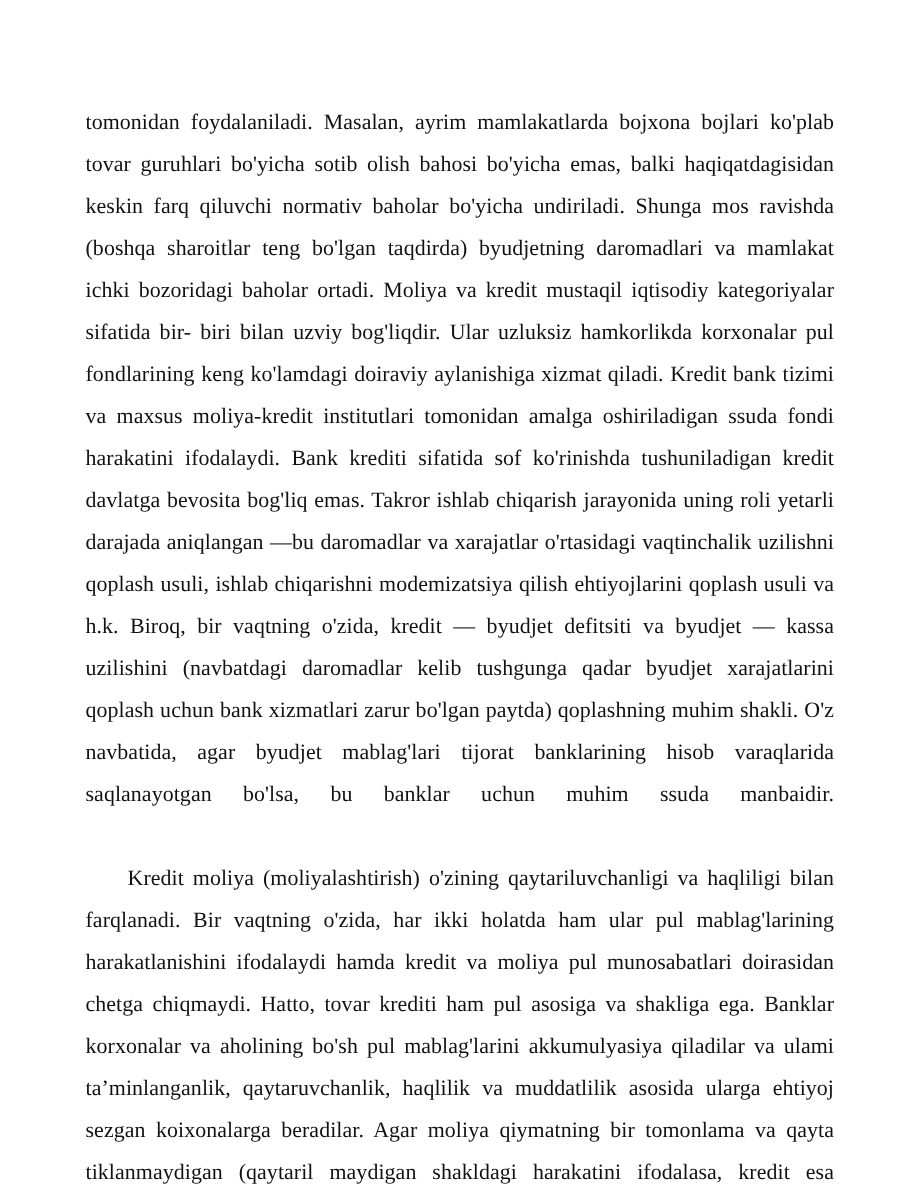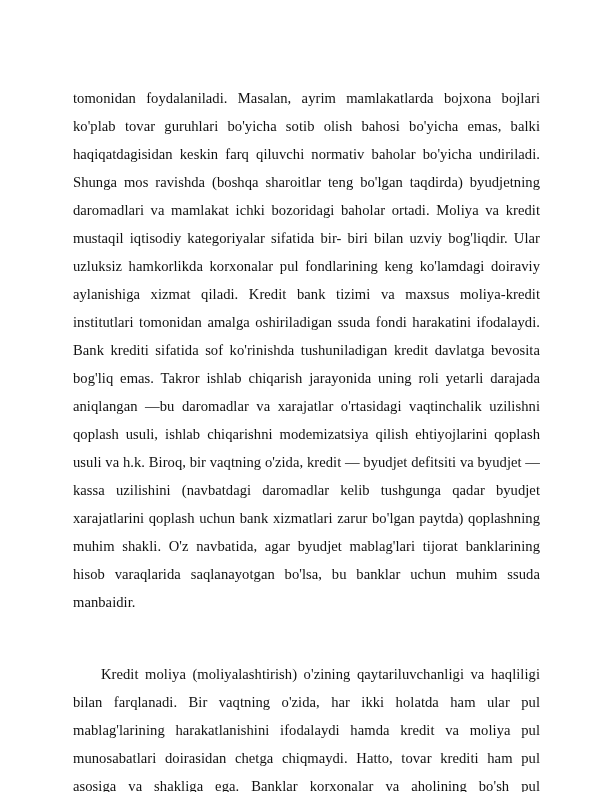--- a/index.html
+++ b/index.html
@@ -27,21 +27,21 @@
     font-size: 14.6px;
     line-height: 28px;
     text-align: justify;
     text-justify: inter-word;
     color: #111111;
     letter-spacing: 0.05px;
     -moz-hyphens: none;
     hyphens: none;
   }
   .para {
-    margin: 16px;
+    margin: 0;
     text-align: justify;
     text-justify: inter-word;
   }
   .para.indent {
     text-indent: 28px;
   }
   .para.flush {
     text-indent: 0;
   }
   

